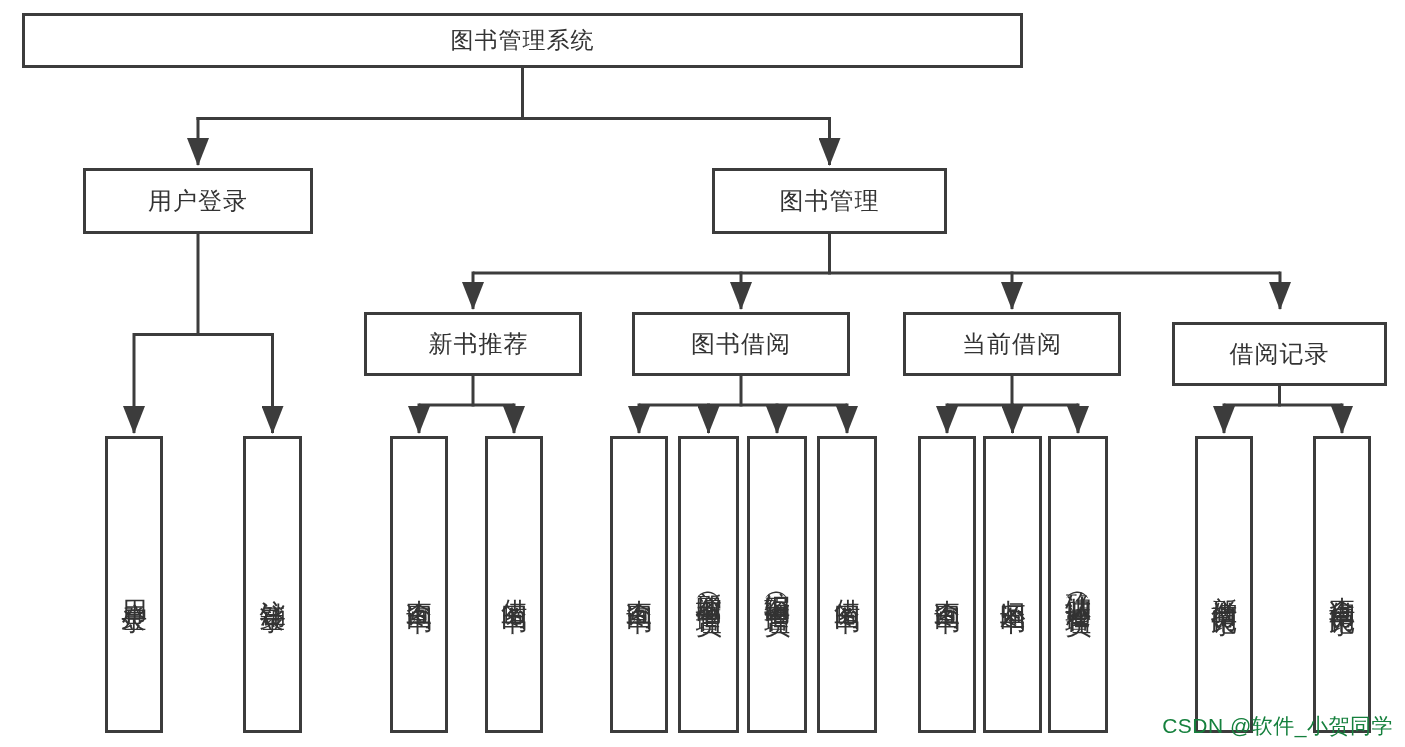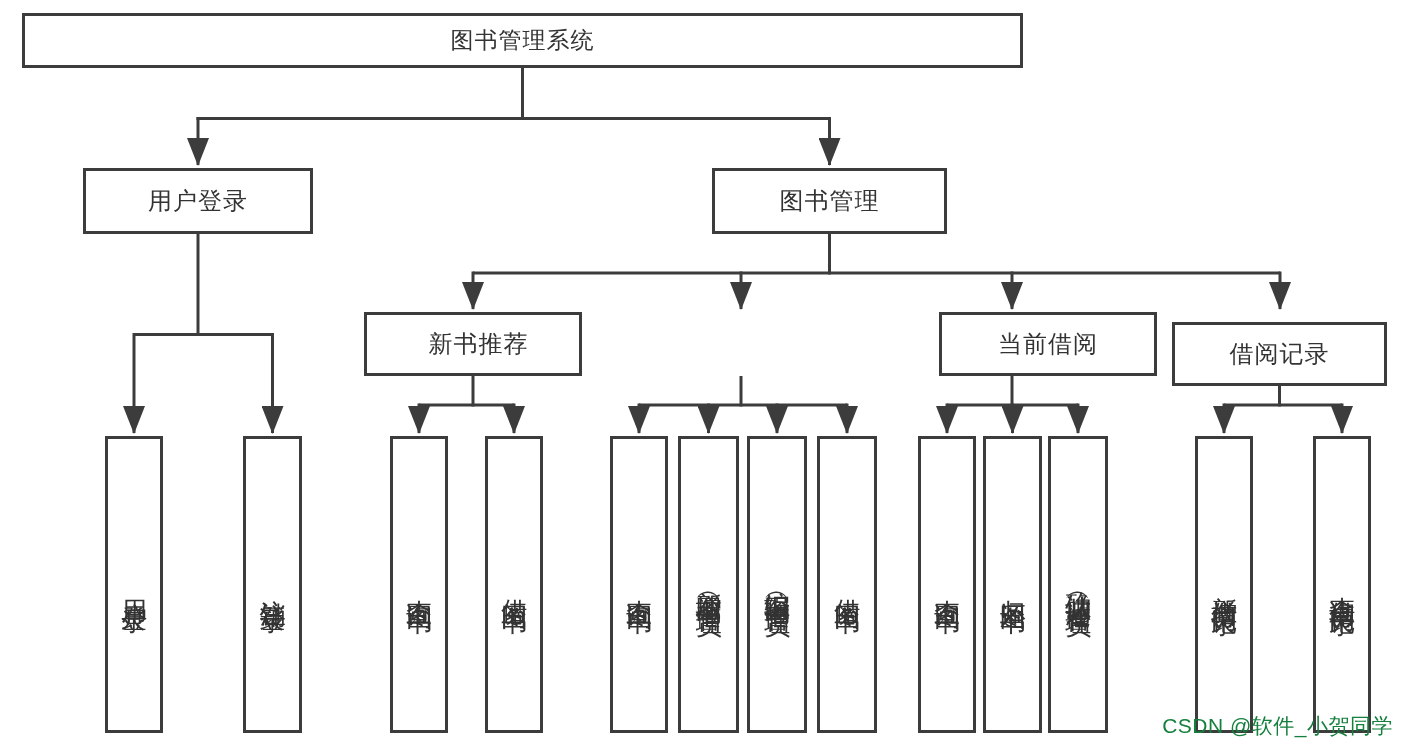--- a/index.html
+++ b/index.html
@@ -119,21 +119,22 @@
       <path d="M1342,403.5 V433" marker-end="url(#arrowDown)"></path>
     </g>
   </svg>
 
   <div class="hbox root" style="left:22px; top:13px; width:1001px; height:55px;">图书管理系统</div>
 
   <div class="hbox" style="left:83px; top:168px; width:230px; height:66px;">用户登录</div>
   <div class="hbox" style="left:712px; top:168px; width:235px; height:66px;font-family:Liberation Mono, monospace;">图书管理</div>
 
   <div class="hbox" style="left:364px; top:312px; width:218px; height:64px;padding-left:11px;">新书推荐</div>
-  <div class="hbox" style="left:903px; top:312px; width:218px; height:64px;margin-left:36px;">当前借阅</div>
+  <div class="hbox" style="left:632px; top:312px; width:218px; height:64px;">图书借阅</div>
+  <div class="hbox" style="left:903px; top:312px; width:218px; height:64px;">当前借阅</div>
   <div class="hbox" style="left:1172px; top:322px; width:215px; height:64px;">借阅记录</div>
 
   <div class="vbox" style="left:105px; width:58px;">用户登录</div>
   <div class="vbox" style="left:243px; width:59px;">注销登录</div>
 
   <div class="vbox" style="left:390px; width:58px;">查询图书</div>
   <div class="vbox" style="left:485px; width:58px;">借阅图书</div>
 
   <div class="vbox" style="left:610px; width:58px;">查询图书</div>
   <div class="vbox" style="left:678px; width:61px;">新增图书（管理员）</div>

